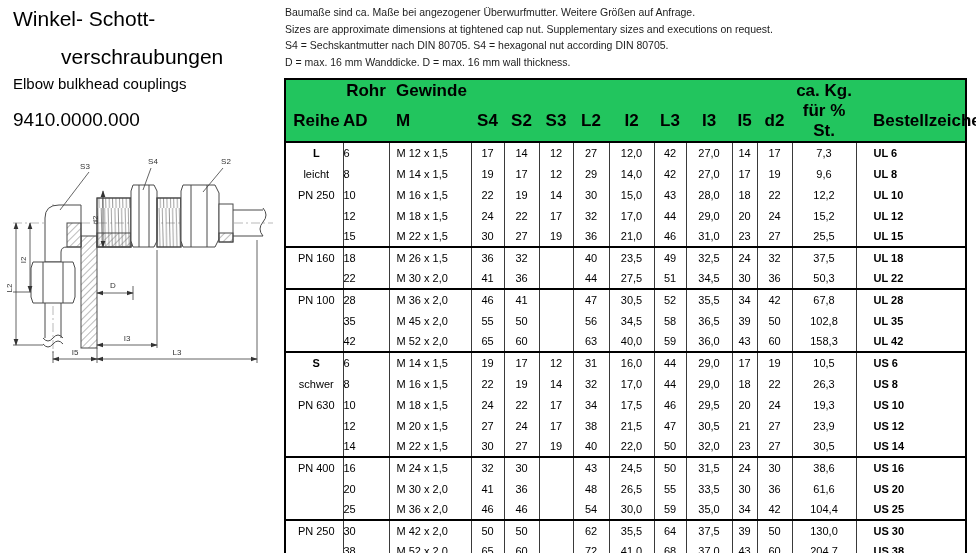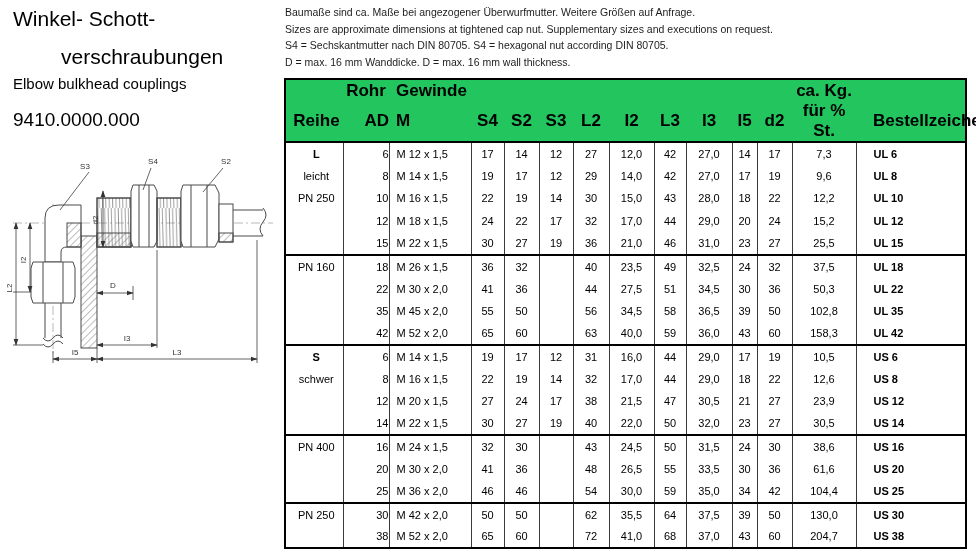--- a/index.html
+++ b/index.html
@@ -28,21 +28,21 @@
   }
   table.dims thead { border-bottom:2px solid #000; }
   table.dims thead th {
     background:#22c55e; font-weight:bold; height:22px; padding:0;
     font-size:17px; vertical-align:middle;
   }
   table.dims td { padding:0; vertical-align:middle; height:21px; }
   table.dims tbody td + td { border-left:1px solid #3a3a3a; }
   table.dims tr.gs td { border-top:2px solid #000; }
   .c-reihe { text-align:center; padding-left:4px !important; }
-  .c-ad    { text-align:right; }
+  .c-ad    { text-align:left; }
   .c-m     { text-align:left; padding-left:7px !important; }
   .c-num   { text-align:center; }
   .c-kg    { text-align:center; }
   .c-bz    { text-align:left; padding-left:17px !important; font-weight:bold; }
   .bold    { font-weight:bold; }
   
   .drawing { position:absolute; left:5px; top:148px; }
   .drawing text { font-size:8px; fill:#333; font-family:"Liberation Sans",sans-serif; }
 </style>
 </head>
@@ -306,20 +306,36 @@
         <td class="c-num"></td>
         <td class="c-num">44</td>
         <td class="c-num">27,5</td>
         <td class="c-num">51</td>
         <td class="c-num">34,5</td>
         <td class="c-num">30</td>
         <td class="c-num">36</td>
         <td class="c-kg">50,3</td>
         <td class="c-bz">UL 22</td>
       </tr>
+      <tr class="gs">
+        <td class="c-reihe">PN 100</td>
+        <td class="c-ad">28</td>
+        <td class="c-m">M 36 x 2,0</td>
+        <td class="c-num">46</td>
+        <td class="c-num">41</td>
+        <td class="c-num"></td>
+        <td class="c-num">47</td>
+        <td class="c-num">30,5</td>
+        <td class="c-num">52</td>
+        <td class="c-num">35,5</td>
+        <td class="c-num">34</td>
+        <td class="c-num">42</td>
+        <td class="c-kg">67,8</td>
+        <td class="c-bz">UL 28</td>
+      </tr>
       <tr>
         <td class="c-reihe"></td>
         <td class="c-ad">35</td>
         <td class="c-m">M 45 x 2,0</td>
         <td class="c-num">55</td>
         <td class="c-num">50</td>
         <td class="c-num"></td>
         <td class="c-num">56</td>
         <td class="c-num">34,5</td>
         <td class="c-num">58</td>
@@ -367,22 +383,38 @@
         <td class="c-m">M 16 x 1,5</td>
         <td class="c-num">22</td>
         <td class="c-num">19</td>
         <td class="c-num">14</td>
         <td class="c-num">32</td>
         <td class="c-num">17,0</td>
         <td class="c-num">44</td>
         <td class="c-num">29,0</td>
         <td class="c-num">18</td>
         <td class="c-num">22</td>
-        <td class="c-kg">12,6</td>
+        <td class="c-kg">26,3</td>
         <td class="c-bz">US 8</td>
+      </tr>
+      <tr>
+        <td class="c-reihe">PN 630</td>
+        <td class="c-ad">10</td>
+        <td class="c-m">M 18 x 1,5</td>
+        <td class="c-num">24</td>
+        <td class="c-num">22</td>
+        <td class="c-num">17</td>
+        <td class="c-num">34</td>
+        <td class="c-num">17,5</td>
+        <td class="c-num">46</td>
+        <td class="c-num">29,5</td>
+        <td class="c-num">20</td>
+        <td class="c-num">24</td>
+        <td class="c-kg">19,3</td>
+        <td class="c-bz">US 10</td>
       </tr>
       <tr>
         <td class="c-reihe"></td>
         <td class="c-ad">12</td>
         <td class="c-m">M 20 x 1,5</td>
         <td class="c-num">27</td>
         <td class="c-num">24</td>
         <td class="c-num">17</td>
         <td class="c-num">38</td>
         <td class="c-num">21,5</td>

